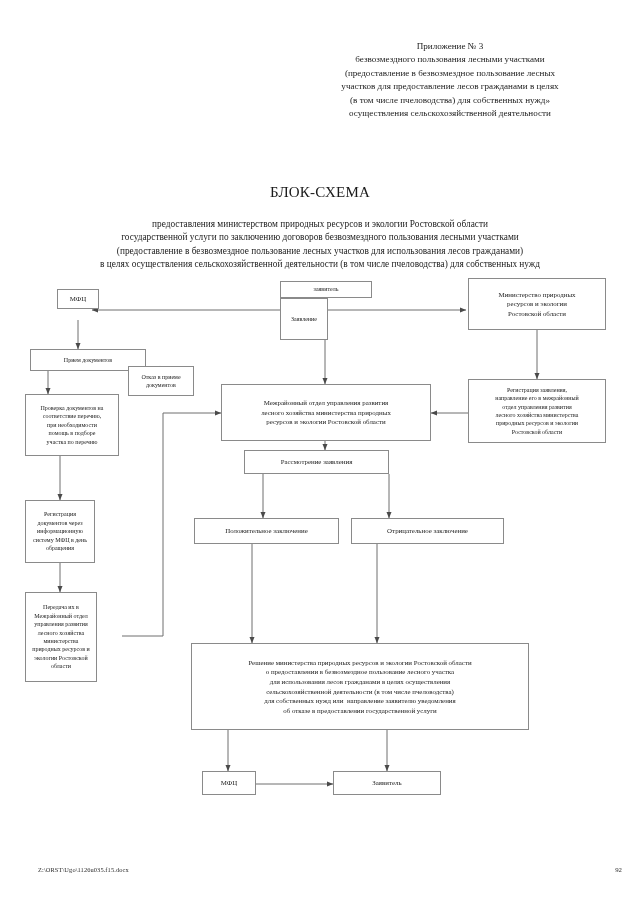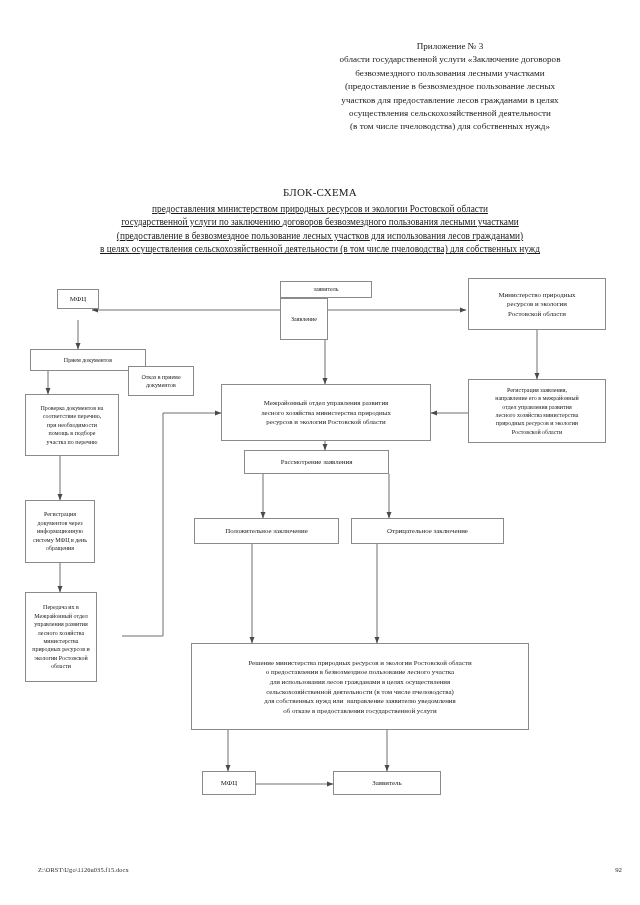--- a/index.html
+++ b/index.html
@@ -37,25 +37,25 @@
   .title-block {
     position: absolute;
     left: 22px;
     top: 186px;
     width: 596px;
     text-align: center;
     font-size: 9.3px;
     line-height: 13.6px;
   }
   .title-main {
-    font-size: 11px;
+    font-size: 15px;
     letter-spacing: 0.2px;
-    margin-bottom: 3px;
-  }
-  .title-line { white-space: pre-wrap; text-decoration: underline; }
+    margin-bottom: 18px;
+  }
+  .title-line { white-space: pre-wrap; }
 
   
   #chart {
     position: absolute;
     left: 0;
     top: 0;
     width: 640px;
     height: 905px;
   }
   #chart svg {
@@ -105,26 +105,25 @@
     color: #2b2b2b;
   }
 </style>
 </head>
 <body>
 
 <div id="page">
 
   <div class="appendix-block">
     <div class="appendix-line">Приложение № 3</div>
-    <div class="appendix-line">области государственной услуги «Заключение договоров</div>
     <div class="appendix-line">безвозмездного пользования лесными участками</div>
     <div class="appendix-line">(предоставление в безвозмездное пользование лесных</div>
     <div class="appendix-line">участков для предоставление лесов гражданами в целях</div>
+    <div class="appendix-line">(в том числе пчеловодства) для собственных нужд»</div>
     <div class="appendix-line">осуществления сельскохозяйственной деятельности</div>
-    <div class="appendix-line">(в том числе пчеловодства) для собственных нужд»</div>
   </div>
 
   <div class="title-block">
     <div class="title-main">БЛОК-СХЕМА</div>
     <div class="title-line">предоставления министерством природных ресурсов и экологии Ростовской области</div>
     <div class="title-line">государственной услуги по заключению договоров безвозмездного пользования лесными участками</div>
     <div class="title-line">(предоставление в безвозмездное пользование лесных участков для использования лесов гражданами)</div>
     <div class="title-line">в целях осуществления сельскохозяйственной деятельности (в том числе пчеловодства) для собственных нужд</div>
   </div>
 

